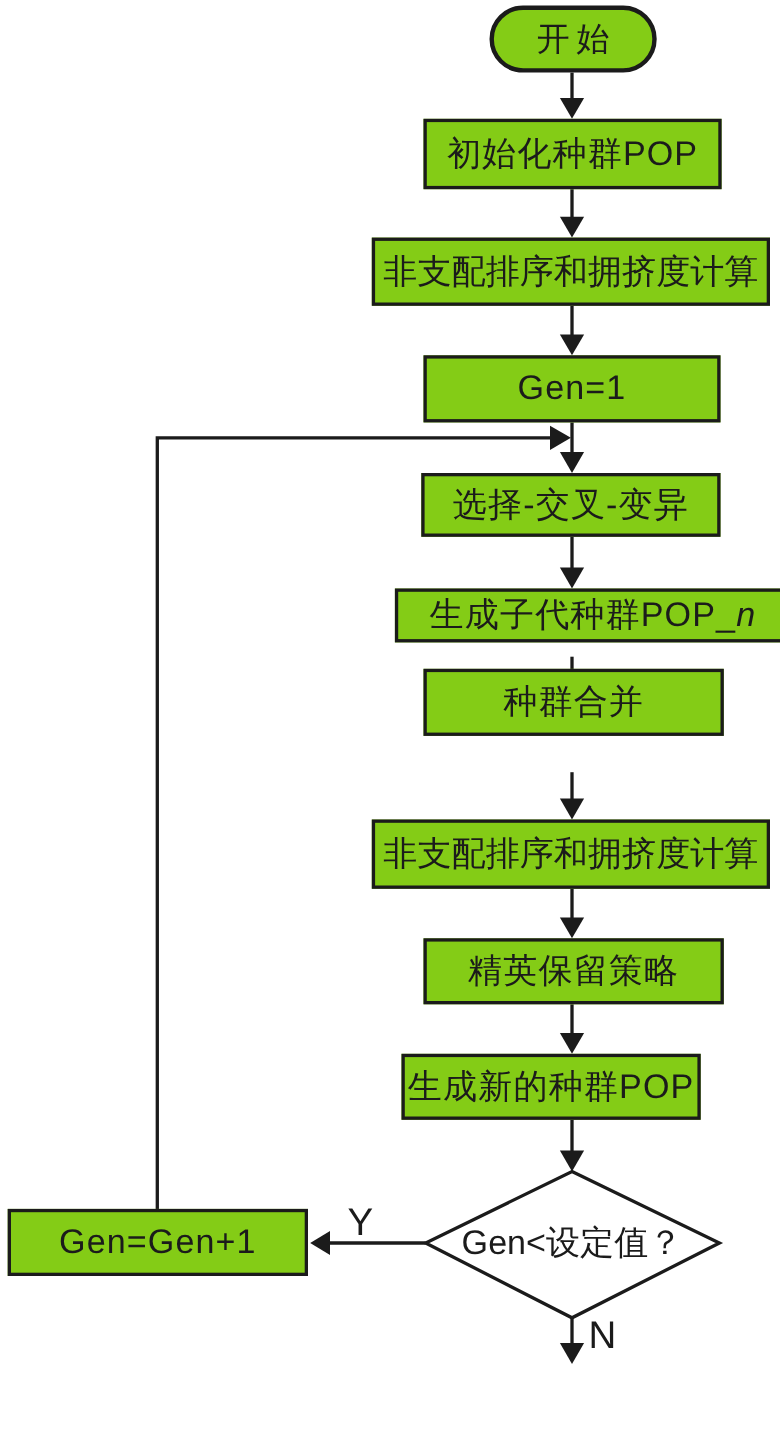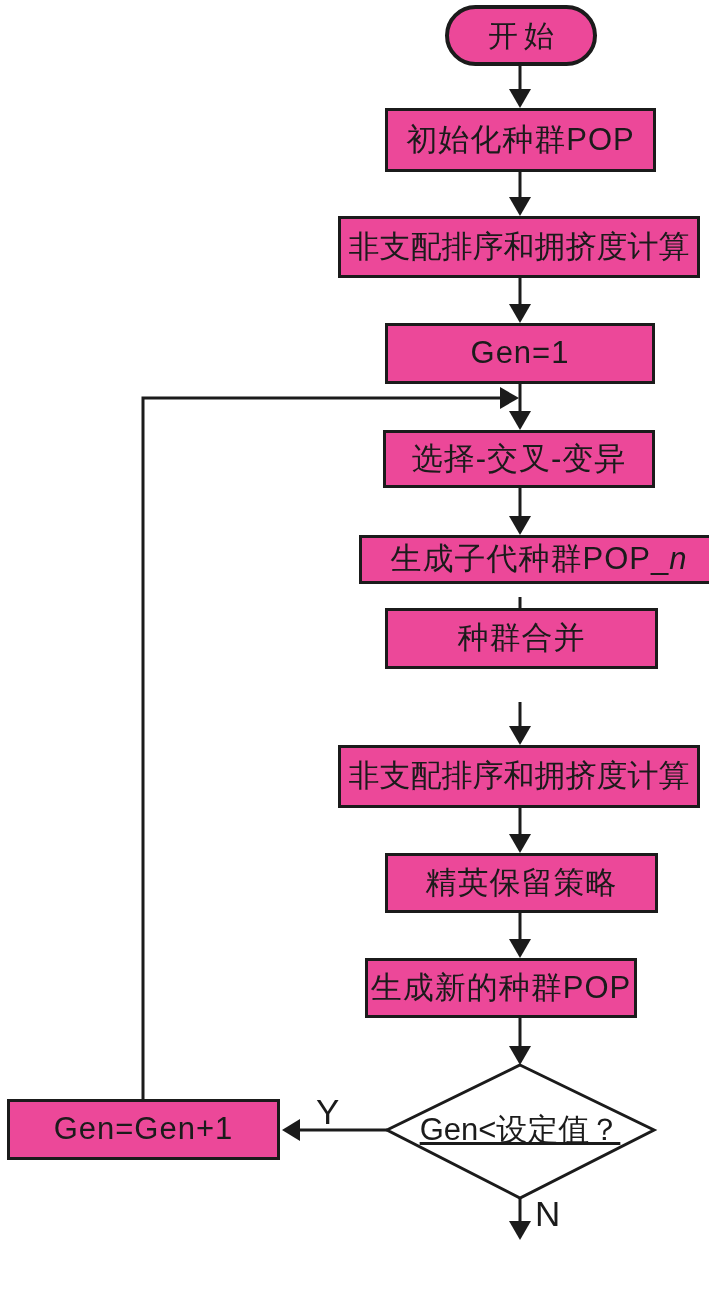--- a/index.html
+++ b/index.html
@@ -3,29 +3,29 @@
 <meta charset="utf-8">
 <style>
   html,body{margin:0;padding:0;background:#ffffff;}
   .canvas{
     position:relative;width:709px;height:1309px;background:#ffffff;
     font-family:"Liberation Sans","DejaVu Sans",sans-serif;
     color:#1b1b1b;overflow:hidden;
   }
   .edges{position:absolute;left:0;top:0;}
   .node{
-    position:absolute;box-sizing:border-box;background:#ec4899;
+    position:absolute;box-sizing:border-box;background:#84cc16;
     border:3px solid #1b1b1b;display:flex;align-items:center;justify-content:center;
     text-align:center;white-space:nowrap;line-height:1.1;
   }
   .terminator{border-width:4px;border-radius:34px;font-size:30px;letter-spacing:6px;padding-left:6px;}
   .process{font-size:31px;letter-spacing:1px;}
   .decision-label{
     position:absolute;display:flex;align-items:center;justify-content:center;
-    font-size:31px;white-space:nowrap;background:transparent;text-decoration:underline;
+    font-size:31px;white-space:nowrap;background:transparent;
   }
   .edge-label{position:absolute;font-size:35px;line-height:1;}
   .ital{font-style:italic;}
 </style>
 </head>
 <body>
 
 <div class="canvas">
 
   <svg class="edges" width="709" height="1309" viewBox="0 0 709 1309">

